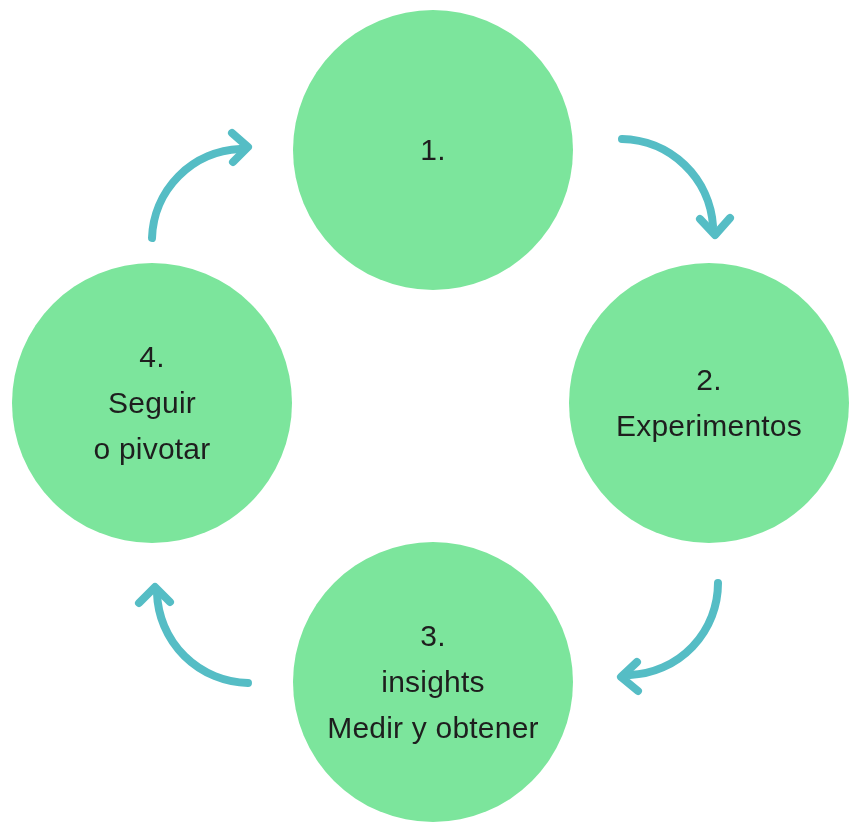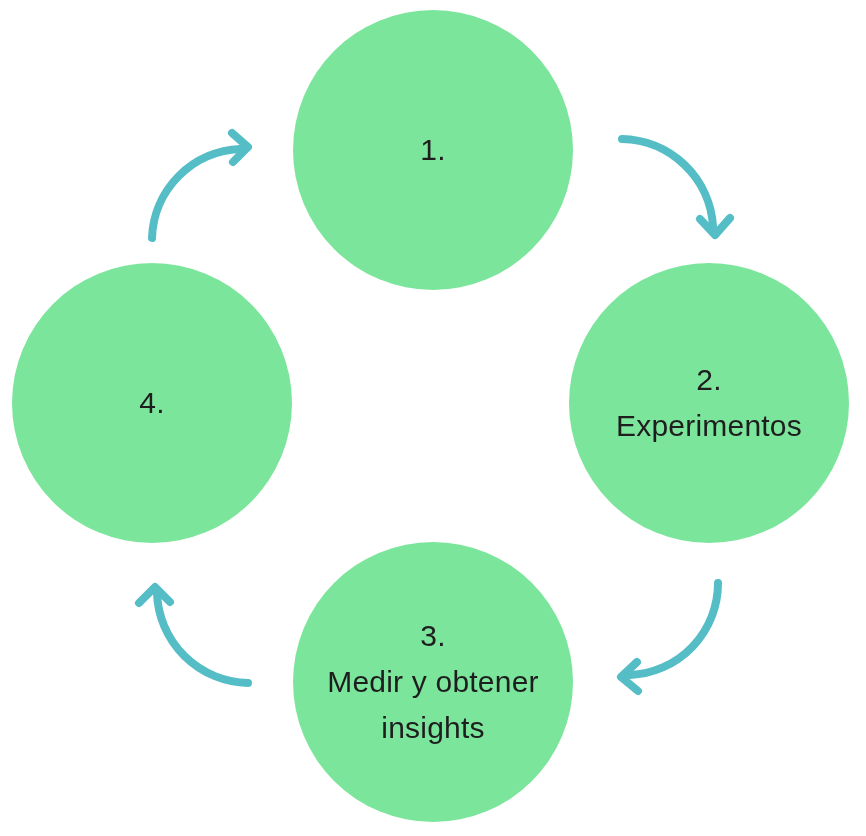--- a/index.html
+++ b/index.html
@@ -89,21 +89,23 @@
     <span class="line">1.</span>
   </div>
 
   <div class="step-circle circle-2">
     <span class="line">2.</span>
     <span class="line">Experimentos</span>
   </div>
 
   <div class="step-circle circle-3">
     <span class="line">3.</span>
+    <span class="line">insights</span>
     <span class="line">Medir y obtener</span>
-    <span class="line">insights</span>
   </div>
 
   <div class="step-circle circle-4">
     <span class="line">4.</span>
+    <span class="line">Seguir</span>
+    <span class="line">o pivotar</span>
   </div>
 
 </div>
 
 </body></html>

